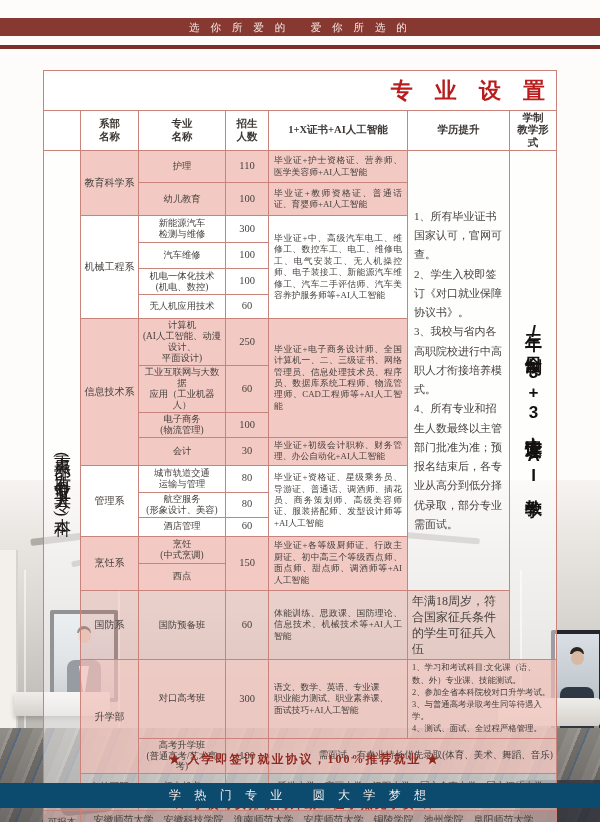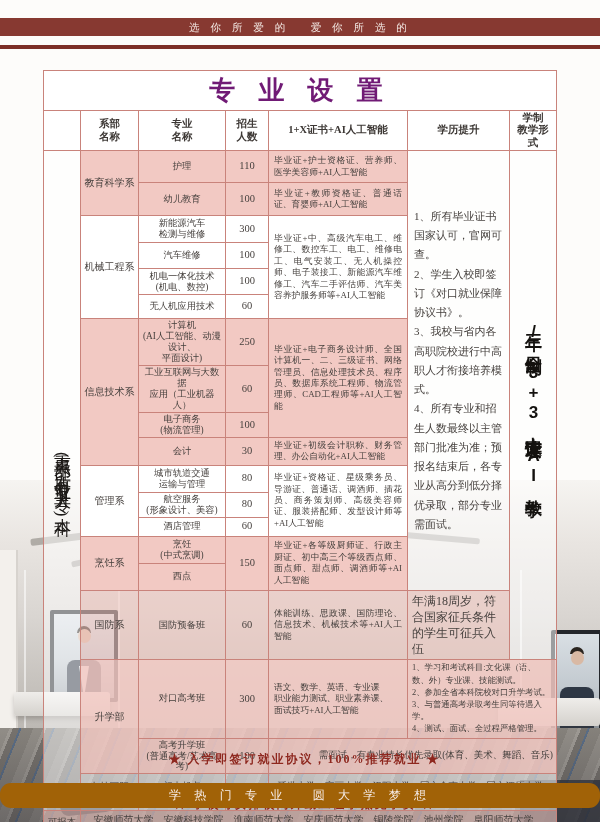--- a/index.html
+++ b/index.html
@@ -12,23 +12,23 @@
   
   .top-banner{
     position:absolute;left:0;top:18px;width:600px;height:18px;
     background:#873931;color:#f4e9e4;text-align:center;
     font-family:"Liberation Sans","DejaVu Sans",sans-serif;
     font-size:10.5px;line-height:18px;letter-spacing:4px;
   }
   .top-line{position:absolute;left:0;top:45px;width:600px;height:4px;background:#7d2f27;}
   .bottom-banner{
     position:absolute;left:0;top:783px;width:600px;height:25px;
-    background:#a16207;color:#f6ece8;text-align:center;
+    background:#0c4a6e;color:#f6ece8;text-align:center;
     font-family:"Liberation Sans","DejaVu Sans",sans-serif;
-    font-size:12px;line-height:25px;letter-spacing:5px;border-radius:11px;
+    font-size:12px;line-height:25px;letter-spacing:5px;
   }
   .star-note{
     position:absolute;left:48px;width:513px;text-align:center;
     color:#8e271e;font-weight:bold;font-size:12px;letter-spacing:2px;
     text-shadow:0 0 1px rgba(255,255,255,.4);
   }
   .star1{top:751px;}
   .star2{top:768px;margin-top:28px;}
   
   .photo{position:absolute;left:0;top:480px;width:600px;height:342px;
@@ -69,21 +69,21 @@
   .dark-desk{position:absolute;left:520px;top:300px;width:80px;height:42px;
     background:#2b2e37;opacity:.75;}
   
   .table-wrap{position:absolute;left:43px;top:70px;}
   table{border-collapse:collapse;table-layout:fixed;width:513px;}
   td{border:1px solid #c9837b;padding:1px 3px;vertical-align:middle;text-align:center;
      font-size:9.3px;line-height:1.18;overflow:hidden;}
   td div{white-space:pre-line;}
   .title-cell{background:#fff;height:37px;}
   .title-cell div{font-family:"Liberation Sans","DejaVu Sans",sans-serif;
-    font-size:26px;font-weight:bold;color:#701a75;letter-spacing:8px;white-space:nowrap;}
+    font-size:22px;font-weight:bold;color:#b91c1c;letter-spacing:8px;white-space:nowrap;text-align:right;}
   .hd{background:#fff;font-weight:bold;font-size:10.5px;color:#3d3835;}
   .white{background:#ffffff;}
   .whiteT{background:rgba(255,255,255,.55);}
   .pink{background:#f2c9c3;}
   .pinkS{background:rgba(243,202,196,.85);}
   .pinkT{background:rgba(241,201,195,.6);}
   .dept{font-size:10px;}
   .enroll{font-size:10.5px;}
   .cert{font-size:8.8px;text-align:justify;text-align-last:left;padding:2px 5px;line-height:1.3;}
   .upgrade-main{font-size:11px;text-align:left;line-height:1.75;padding:4px 6px;}

